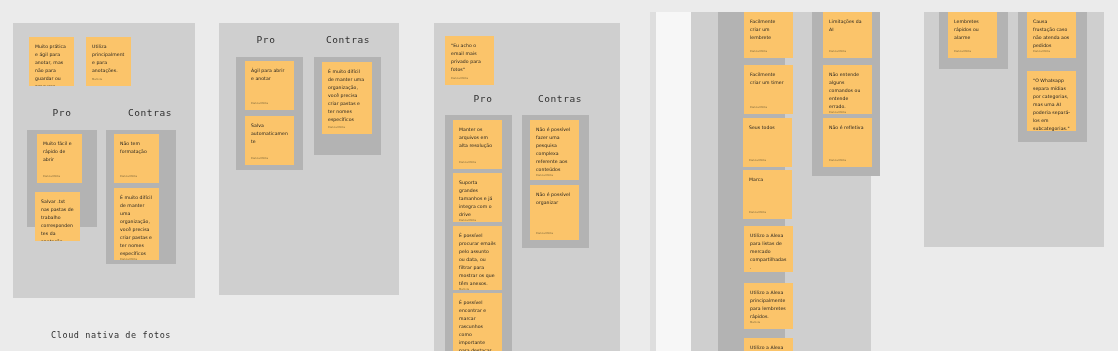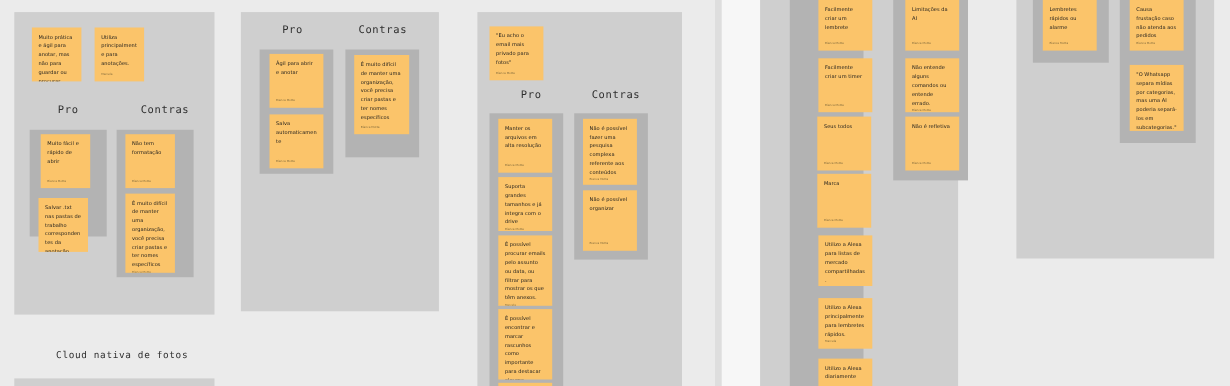--- a/index.html
+++ b/index.html
@@ -15,21 +15,21 @@
     position: relative;
   }
   .canvas {
     position: absolute;
     left: 0; top: 0;
     width: 1118px;
     height: 351px;
     background: #ebebeb;
   }
   
-  .abs { position: absolute; box-sizing: border-box; }
+  .abs { position: absolute; box-sizing: border-box; margin-top: 12px; }
 
   .board {
     background: #cfcfcf;
   }
   .group {
     background: #b3b3b3;
   }
   .note {
     background: #fbc46a;
     box-sizing: border-box;

